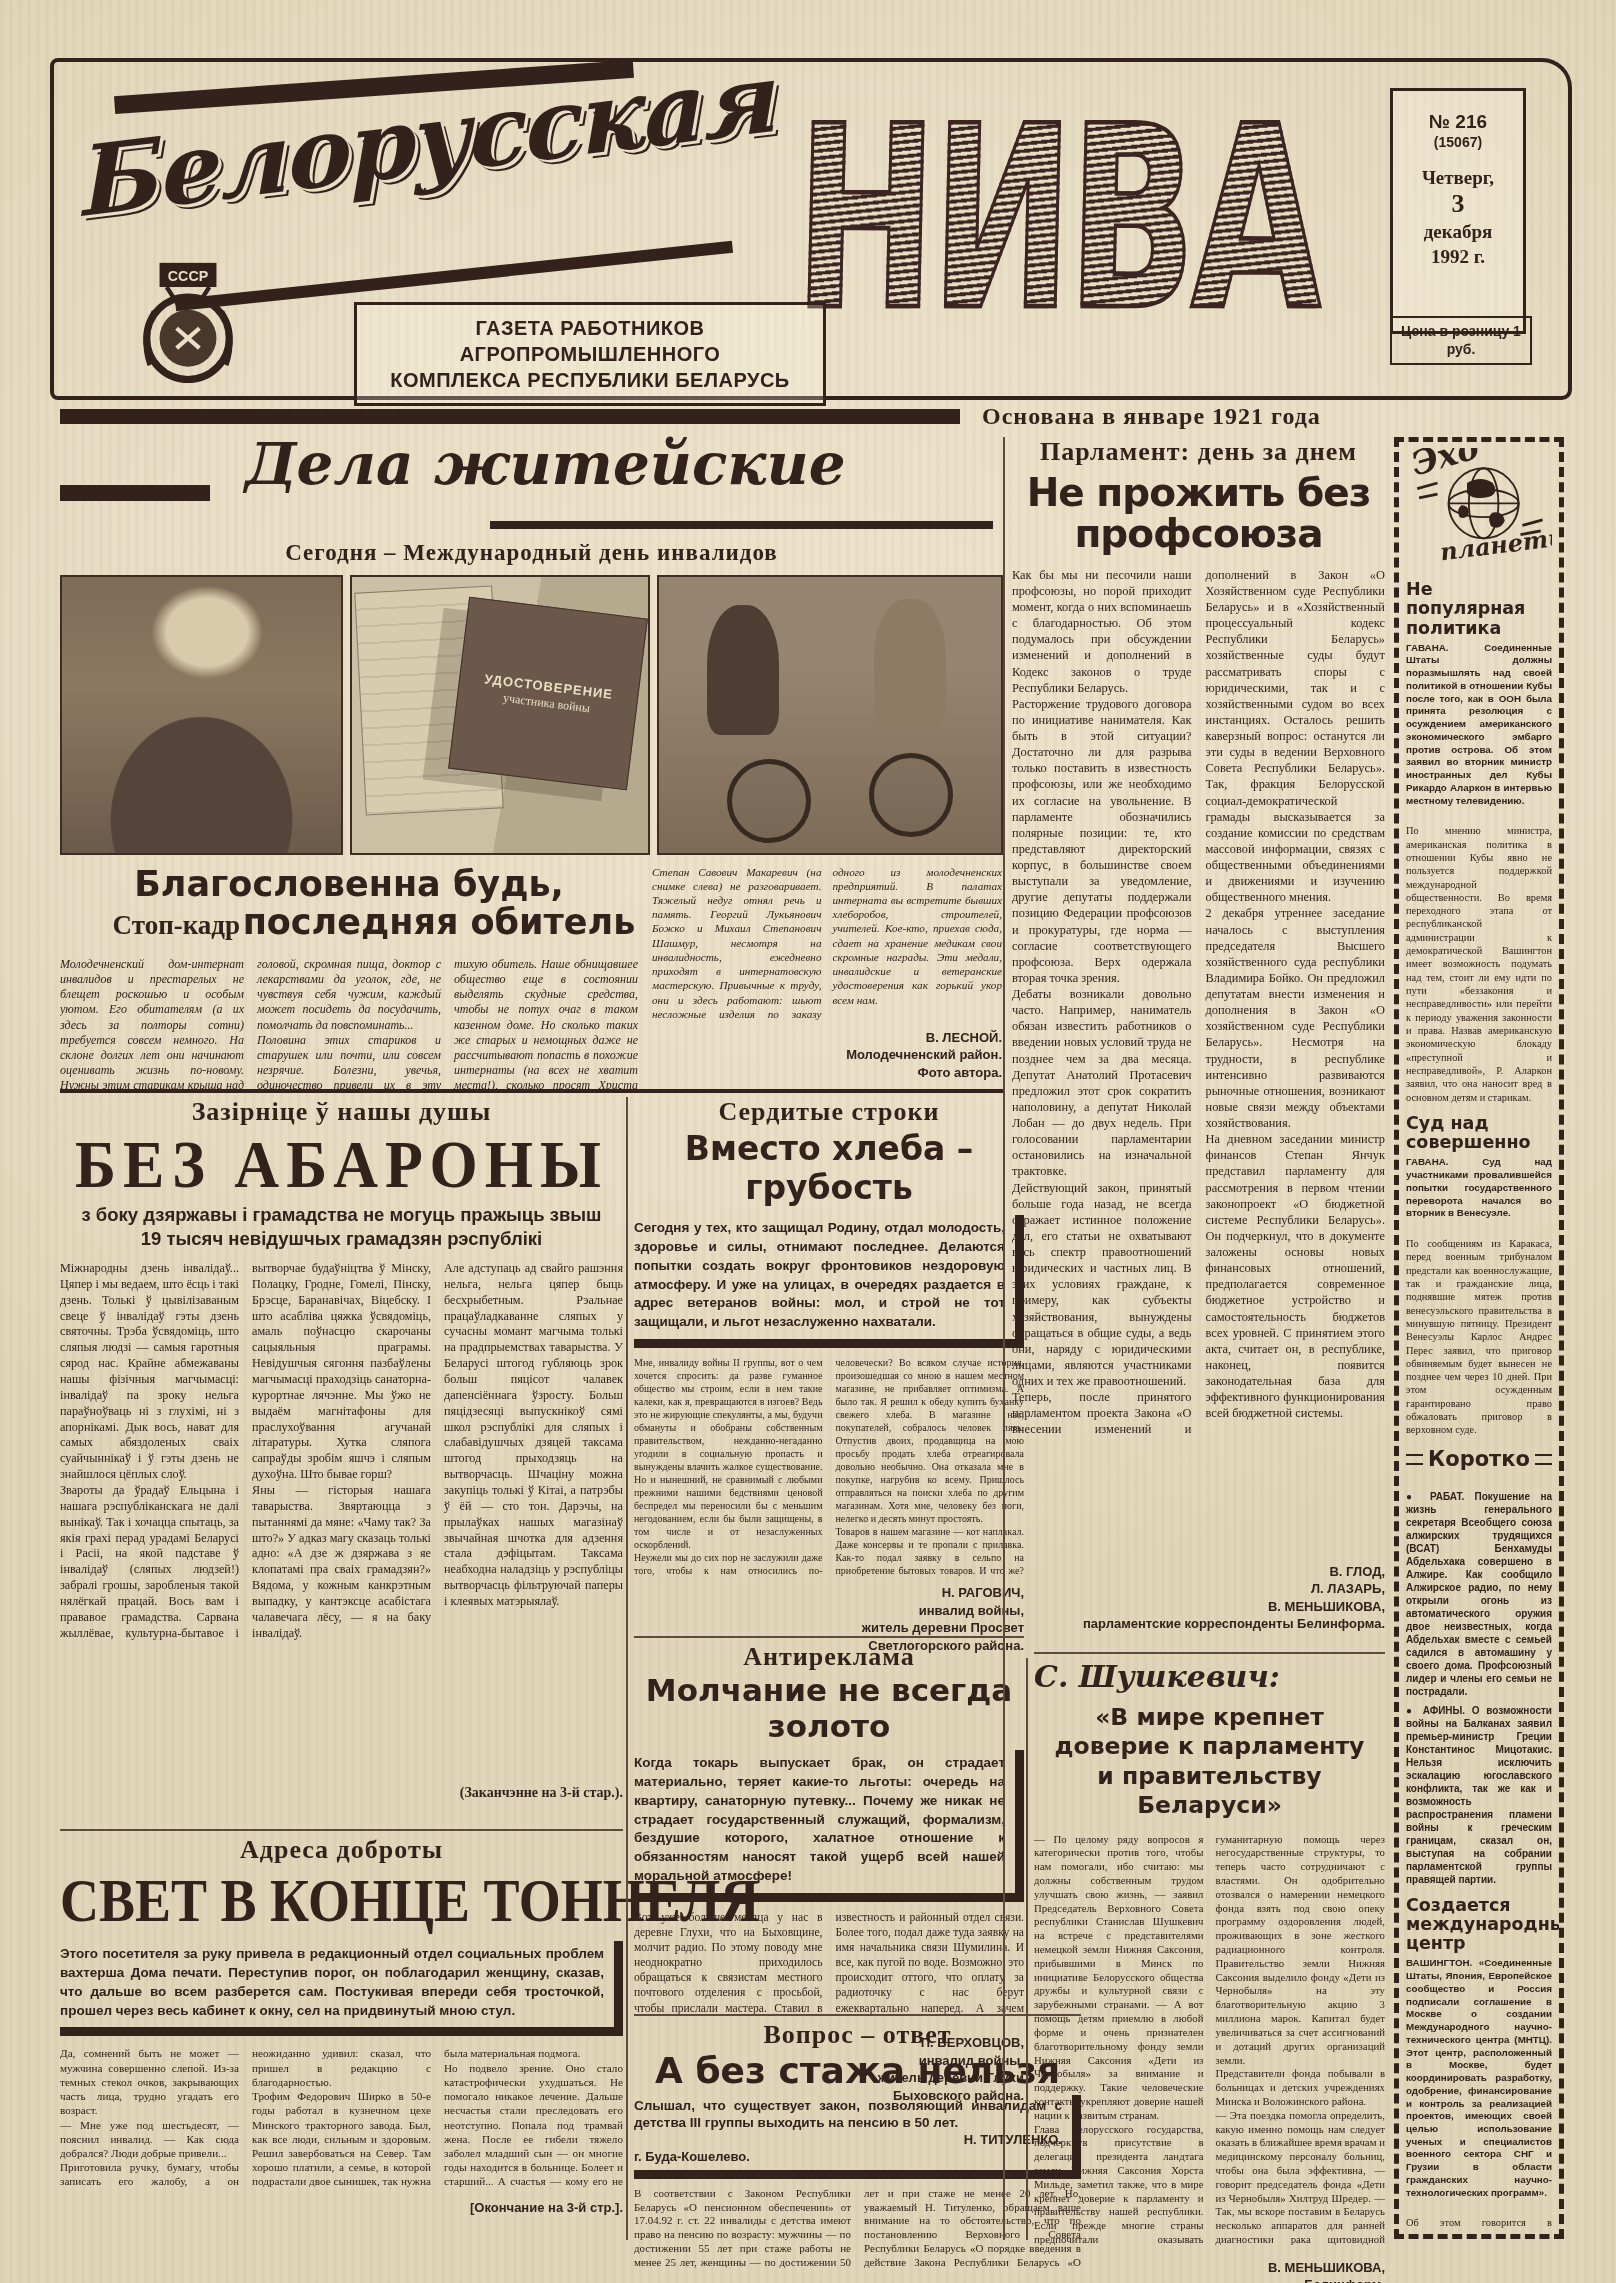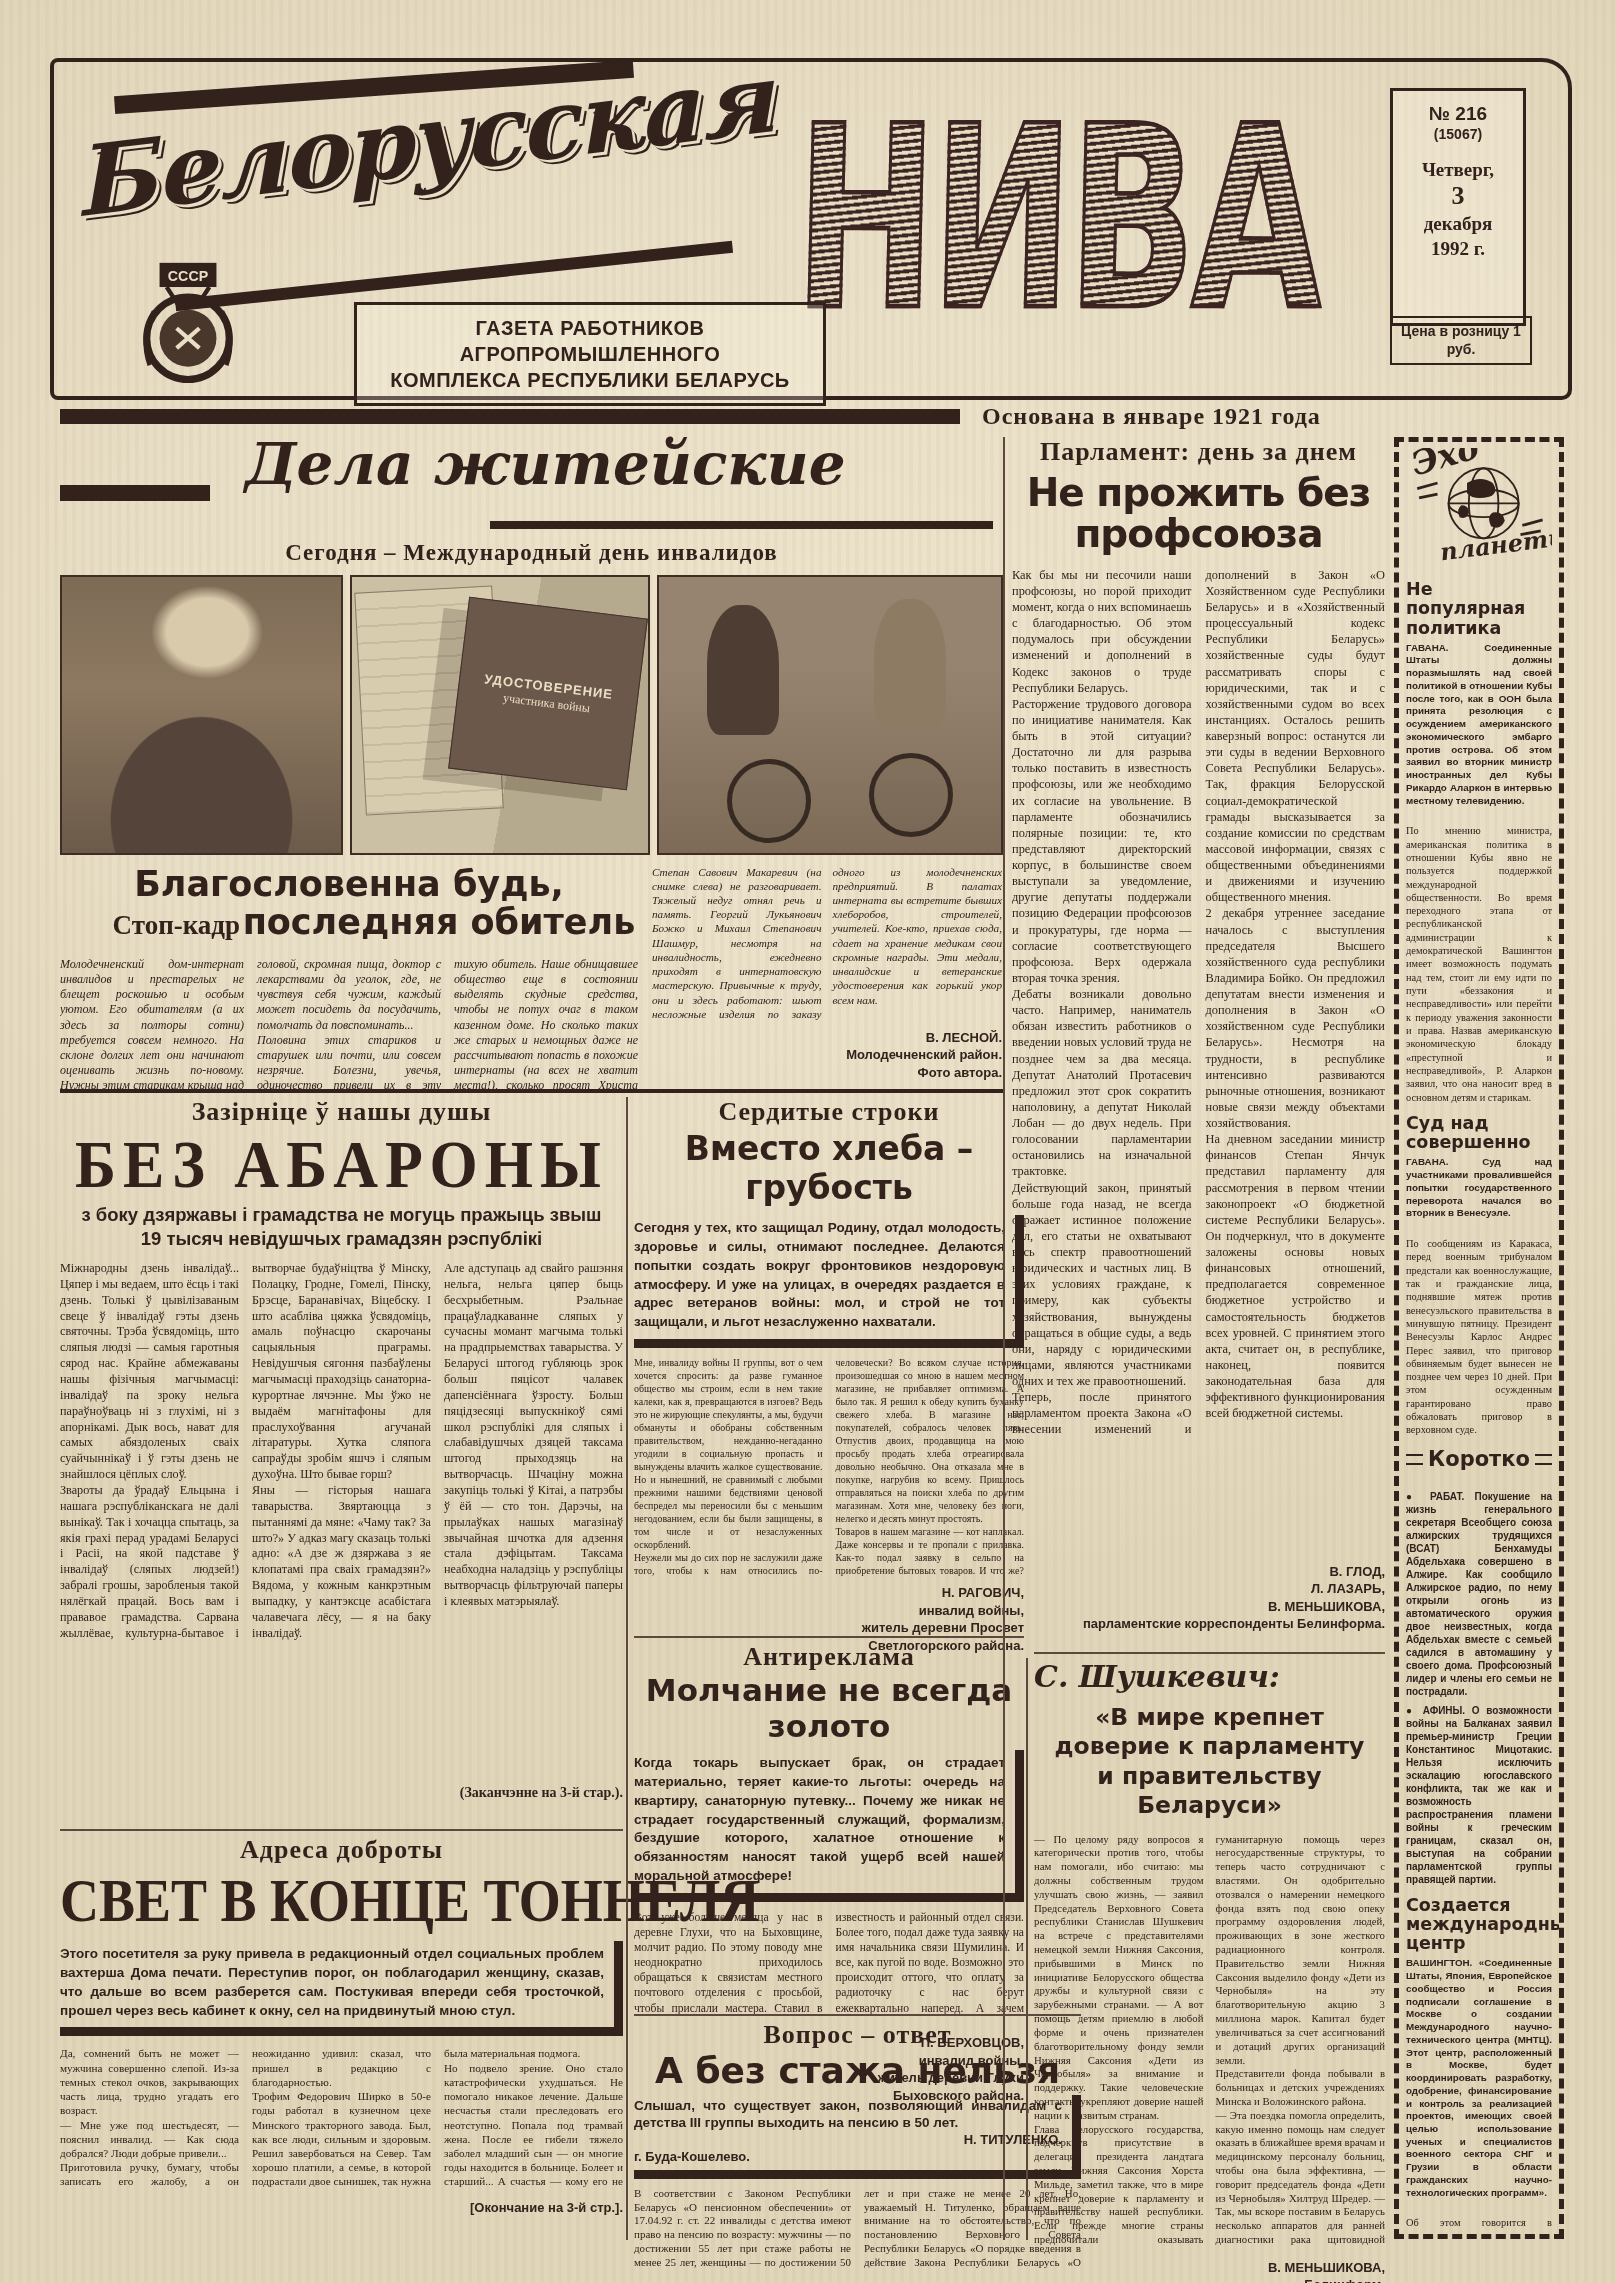--- a/index.html
+++ b/index.html
@@ -22,21 +22,21 @@
   .niva{position:absolute;left:660px;top:4px;width:680px;height:300px;display:flex;align-items:flex-end;justify-content:center;}
   .niva-text{font-family:"DejaVu Sans",sans-serif;font-weight:900;font-size:168px;letter-spacing:-4px;
     transform:scaleY(1.5) skewX(-2deg);transform-origin:50% 100%;color:#3b2421;}
   @supports (-webkit-background-clip:text){
     .niva-text{background:repeating-linear-gradient(176deg,#3b2421 0 2.4px,#e7ddc3 2.4px 4.8px);
       -webkit-background-clip:text;background-clip:text;color:transparent;-webkit-text-stroke:3px #3b2421;}
   }
   #tagline{left:300px;top:240px;width:450px;border:3px solid #33211c;padding:10px 8px;text-align:center;
     font:700 20px/1.3 "Liberation Sans",sans-serif;letter-spacing:0.5px;background:rgba(255,250,235,0.25);}
   #issue-box{left:1336px;top:26px;width:130px;height:220px;border:3px solid #33211c;text-align:center;
-    font-family:"Liberation Serif",serif;padding-top:12px;background:rgba(255,250,235,0.3);}
+    font-family:"Liberation Serif",serif;padding-top:20px;background:rgba(255,250,235,0.3);}
   #issue-box .n1{font:700 19px/1.2 "Liberation Sans",sans-serif;}
   #issue-box .n2{font:700 14px/1.2 "Liberation Sans",sans-serif;margin-bottom:14px;}
   #issue-box .d1{font:700 19px/1.35 "Liberation Serif",serif;}
   #issue-box .d2{font:700 26px/1.1 "Liberation Serif",serif;}
   #price-box{left:1336px;top:254px;width:130px;border:2px solid #33211c;padding:5px 4px;text-align:center;
     font:700 14px/1.25 "Liberation Sans",sans-serif;}
   
   #founded{left:60px;top:402px;width:1324px;height:28px;display:flex;align-items:center;}
   #founded .fbar{flex:0 0 900px;height:15px;background:#33211c;margin-right:22px;}
   #founded span{font:700 24px/1 "Liberation Serif",serif;letter-spacing:1px;}

